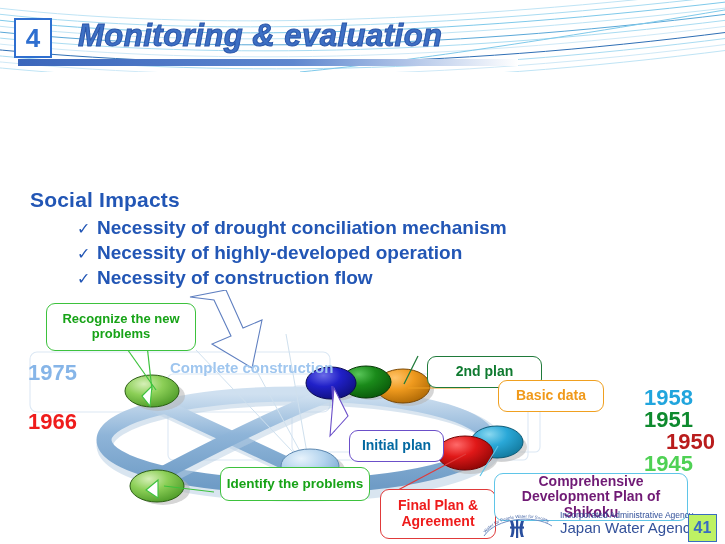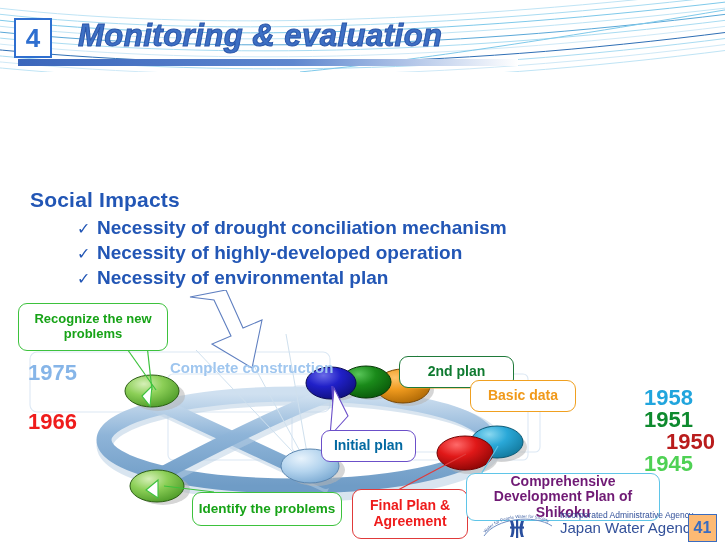--- a/index.html
+++ b/index.html
@@ -61,40 +61,40 @@
 
   .complete-construction{
     position:absolute;left:170px;top:359px;
     font-size:15px;font-weight:bold;color:#9fc6ef;white-space:nowrap;
   }
 
   
   .callout{
     position:absolute;background:#fff;border-radius:9px;border:1.4px solid #000;
     display:flex;align-items:center;justify-content:center;text-align:center;
-    font-weight:bold;line-height:1.12;box-sizing:border-box;
+    font-weight:bold;line-height:1.12;box-sizing:border-box;margin-left:28px;
   }
   .c-recognize{left:18px;top:303px;width:150px;height:48px;border-color:#3dc23d;color:#17a317;font-size:13px;padding:0 6px;}
-  .c-identify{left:192px;top:492px;width:150px;height:34px;border-color:#3dc23d;color:#17a317;font-size:13.5px;}
+  .c-identify{left:192px;top:467px;width:150px;height:34px;border-color:#3dc23d;color:#17a317;font-size:13.5px;}
   .c-2ndplan{left:399px;top:356px;width:115px;height:32px;border-color:#1f7a3a;color:#0f7a30;font-size:14px;}
   .c-basicdata{left:470px;top:380px;width:106px;height:32px;border-color:#f0a020;color:#f0991a;font-size:14px;}
   .c-initial{left:321px;top:430px;width:95px;height:32px;border-color:#6b4fc9;color:#0369a1;font-size:14px;}
   .c-final{left:352px;top:489px;width:116px;height:50px;border-color:#e03a3a;color:#ee1c1c;font-size:14px;padding:0 16px;}
   .c-comprehensive{left:466px;top:473px;width:194px;height:48px;border-color:#5fc5e8;color:#701a75;font-size:14px;padding:0 4px;}
 
   
   .footer{position:absolute;left:480px;top:510px;width:245px;height:34px;}
   .logo-mark{position:absolute;left:0px;top:0px;width:78px;height:32px;}
   .agency{position:absolute;left:80px;top:1px;width:138px;}
   .agency .small{font-size:8.5px;color:#33519a;line-height:1.05;white-space:nowrap;}
   .agency .big{font-size:15px;color:#33519a;line-height:1.12;white-space:nowrap;}
   .pagenum{
     position:absolute;left:688px;top:514px;width:27px;height:26px;
     border:1.6px solid #3a6cc0;color:#3a6cc0;font-size:16px;font-weight:bold;
-    display:flex;align-items:center;justify-content:center;background:#fdba74;
+    display:flex;align-items:center;justify-content:center;background:#bef264;
   }
 </style>
 </head>
 <body>
 
 <div class="slide">
 
   <div class="header-deco">
     <svg width="725" height="72" viewBox="0 0 725 72">
       <g fill="none" stroke-width="1">
@@ -116,21 +116,21 @@
 
   <div class="num-box">4</div>
   <div class="title">Monitoring &amp; evaluation</div>
   <div class="title-rule"></div>
 
   <div class="impacts">
     <h2>Social Impacts</h2>
     <ul>
       <li><span class="chk">✓</span><span>Necessity of drought conciliation mechanism</span></li>
       <li><span class="chk">✓</span><span>Necessity of highly-developed operation</span></li>
-      <li><span class="chk">✓</span><span>Necessity of environmental plan</span></li>
+      <li><span class="chk">✓</span><span>Necessity of construction flow</span></li>
     </ul>
   </div>
 
   <div class="diagram">
     <svg width="725" height="254" viewBox="0 0 725 254">
       <defs>
         <linearGradient id="ribbon" x1="0" y1="0" x2="0" y2="1">
           <stop offset="0%" stop-color="#cfe0f0"></stop>
           <stop offset="45%" stop-color="#8eb4d8"></stop>
           <stop offset="100%" stop-color="#6f9cc6"></stop>

